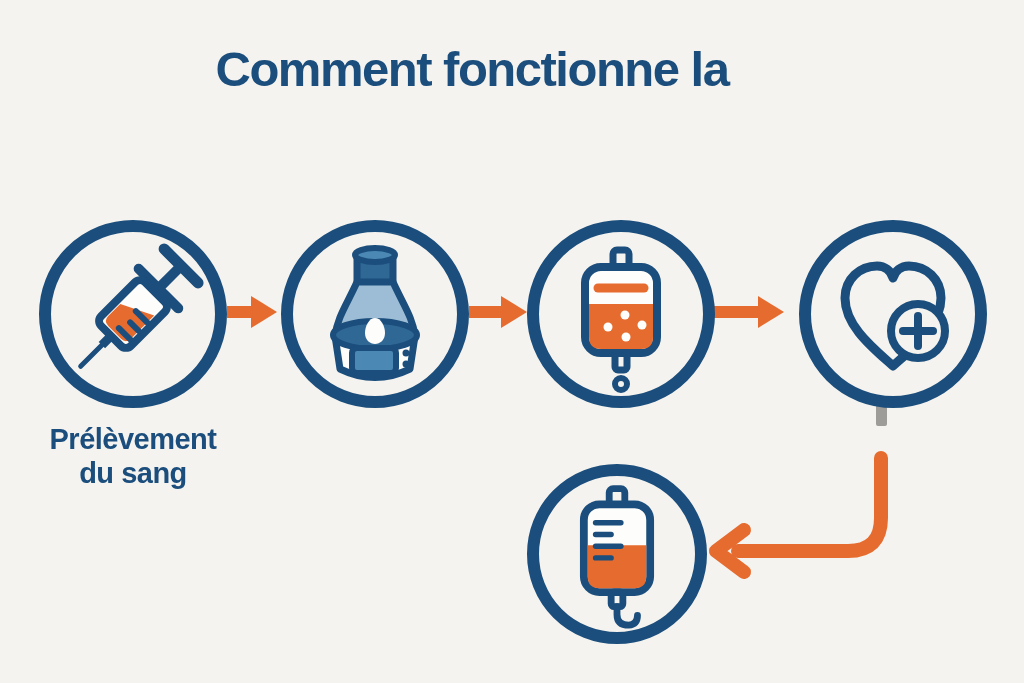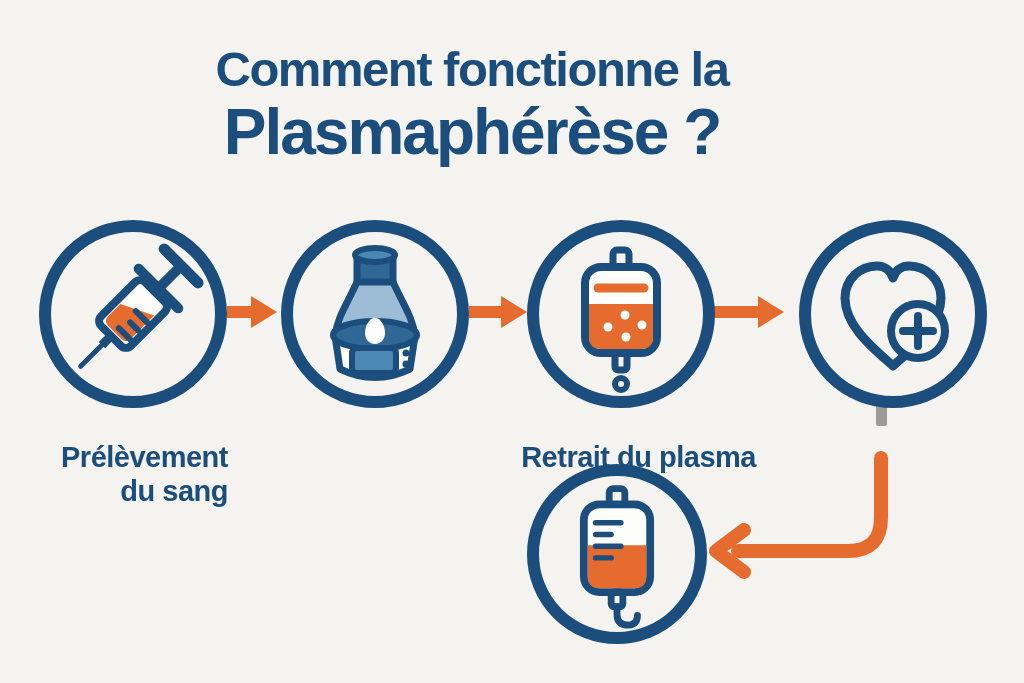--- a/index.html
+++ b/index.html
@@ -52,24 +52,24 @@
     display:flex;align-items:center;justify-content:center;
   }
   .circle.c1{left:39px;top:220px;}
   .circle.c2{left:281px;top:220px;}
   .circle.c3{left:527px;top:220px;}
   .circle.c4{left:799px;top:220px;}
   .circle.c5{left:527px;top:464px;width:180px;height:180px;}
   .circle svg{display:block;}
   
   .step-label{
-    position:absolute;top:440px;
+    position:absolute;top:422px;
     color:var(--navy);
     font-size:29px;font-weight:700;line-height:34px;
-    text-align:right;letter-spacing:-0.5px;
+    text-align:center;letter-spacing:-0.5px;
   }
   .step-label.l1{left:38px;width:190px;}
   .step-label.l2{left:275px;width:200px;}
   .step-label.l3{left:486px;width:270px;}
   .step-label.l4{left:793px;width:200px;}
   
   .sN{stroke:var(--navy);}
   .fN{fill:var(--navy);}
   .fO{fill:var(--orange);}
   .sO{stroke:var(--orange);}
@@ -81,21 +81,20 @@
   .nf{fill:none;}
   .rc{stroke-linecap:round;stroke-linejoin:round;}
 </style>
 </head>
 <body>
 
 <div class="canvas">
 
   <div class="title">
     <div class="t1">Comment fonctionne la</div>
-    <div class="t2">Plasmaphérèse ?</div>
   </div>
 
   <svg class="connectors" viewBox="0 0 1024 683">
 
     <g>
       <line class="conn-line" x1="227" y1="312" x2="253" y2="312"></line>
       <polygon class="conn-head" points="251,296 251,328 277,312"></polygon>
     </g>
 
     <g>
@@ -179,15 +178,14 @@
       <line class="sN rc" x1="58" y1="48" x2="84" y2="48" stroke-width="5.5"></line>
       <line class="sN rc" x1="58" y1="60" x2="74" y2="60" stroke-width="5.5"></line>
       <line class="sN rc" x1="58" y1="72" x2="84" y2="72" stroke-width="5.5"></line>
       <line class="sN rc" x1="58" y1="84" x2="74" y2="84" stroke-width="5.5"></line>
       <rect class="nf sN" x="74" y="119" width="12" height="15" rx="3" stroke-width="7"></rect>
       <path class="nf sN rc" d="M80,134 L80,142 Q80,153 92,153 Q101,152 101,143" stroke-width="7"></path>
     </svg>
   </div>
 
   <div class="step-label l1">Prélèvement du sang</div>
-  <div class="step-label l3">Retrait du plasma</div>
 
 </div>
 
 </body></html>

